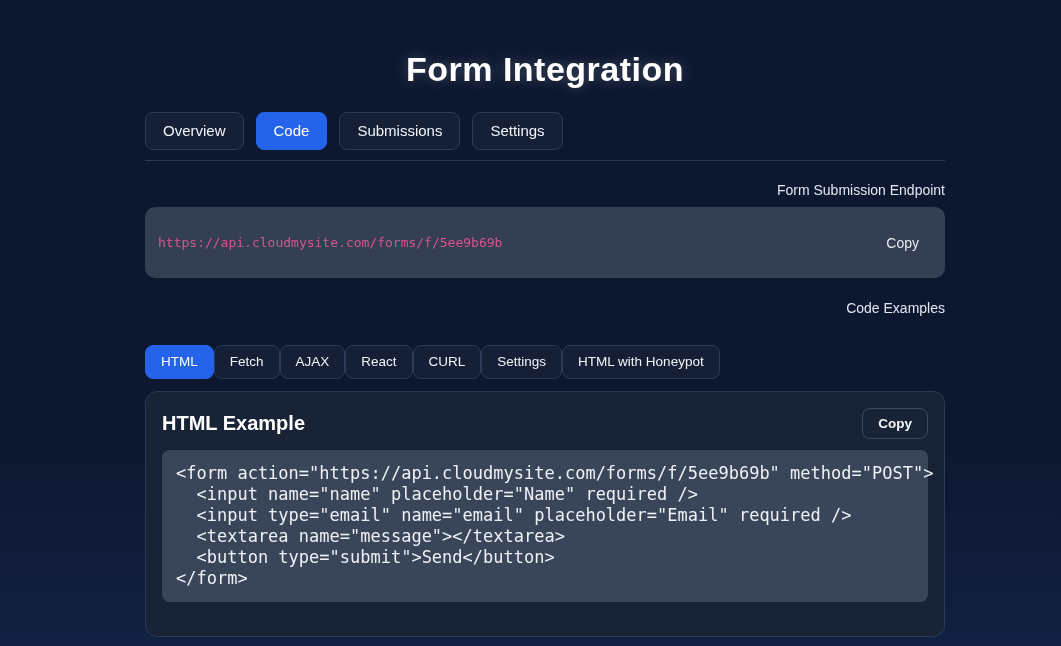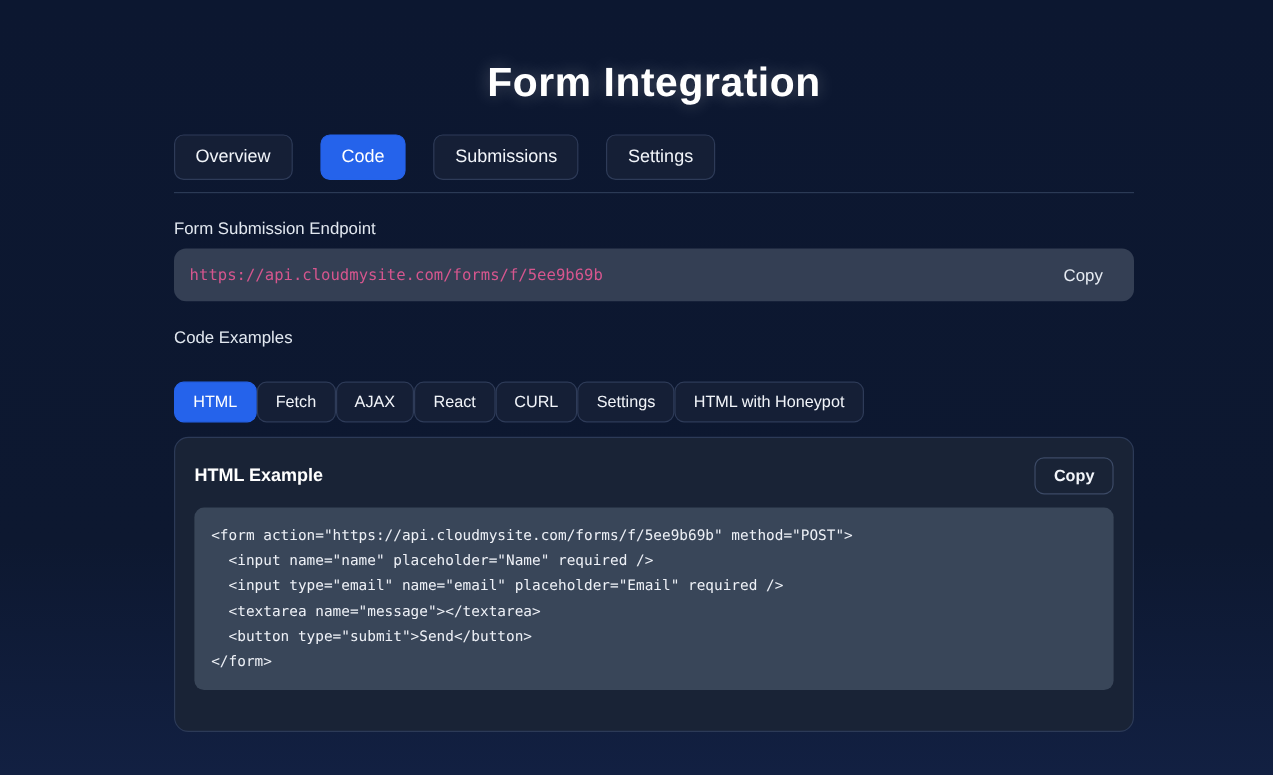--- a/index.html
+++ b/index.html
@@ -13,40 +13,40 @@
 
   .page-title {
     text-align: center;
     font-size: 34px;
     font-weight: bold;
     color: #ffffff;
     letter-spacing: 0.5px;
     text-shadow: 0 0 14px rgba(255,255,255,0.25);
   }
 
-  .nav-tabs { display: flex; gap: 23px; margin-top: 23px; }
+  .nav-tabs { display: flex; gap: 12px; margin-top: 23px; }
   .tab {
     background: #151f36;
     border: 1px solid #2e3b58;
     border-radius: 8px;
     color: #f1f4f9;
     font-size: 15px;
     padding: 9px 17px;
     cursor: pointer;
     line-height: 1.2;
   }
   .tab.active { background: #2563eb; border-color: #2563eb; color: #ffffff; text-align: center; }
 
   .divider { border: none; border-top: 1px solid #2b3a55; margin-top: 10px; }
 
-  .section-label { margin-top: 21px; font-size: 14px; color: #e2e8f0; }
+  .section-label { margin-top: 21px; font-size: 14px; color: #e2e8f0; text-align: right; }
 
   .endpoint-box {
     margin-top: 9px;
-    height: 44px;
+    height: 71px;
     background: #343f54;
     border-radius: 10px;
     display: flex;
     align-items: center;
     justify-content: space-between;
     padding: 0 26px 0 13px;
   }
   .endpoint-url {
     font-family: "DejaVu Sans Mono", monospace;
     font-size: 13px;
@@ -78,39 +78,39 @@
   .pill.active { background: #2563eb; border-color: #2563eb; color: #ffffff; }
 
   .card {
     margin-top: 12px;
     background: #192336;
     border: 1px solid #2c3a57;
     border-radius: 12px;
     padding: 16px 16px 34px 16px;
   }
   .card-header { display: flex; align-items: center; justify-content: space-between; }
-  .card-title { font-size: 15px; font-weight: bold; color: #ffffff; }
+  .card-title { font-size: 20px; font-weight: bold; color: #ffffff; }
   .card-copy {
     background: transparent;
     border: 1px solid #3c4a66;
     border-radius: 8px;
     color: #f2f5fa;
     font-size: 13.5px;
     font-weight: bold;
     font-family: "Liberation Sans", sans-serif;
     padding: 7px 15px;
     cursor: pointer;
   }
   .code-block {
     margin-top: 11px;
     background: #394659;
     border-radius: 8px;
     padding: 13px 14px;
     font-family: "DejaVu Sans Mono", monospace;
-    font-size: 12px;
+    font-size: 17px;
     line-height: 21px;
     color: #eef1f7;
   }
   .code-line { white-space: pre; }
 </style>
 </head>
 <body>
 
 <div class="container">
 

